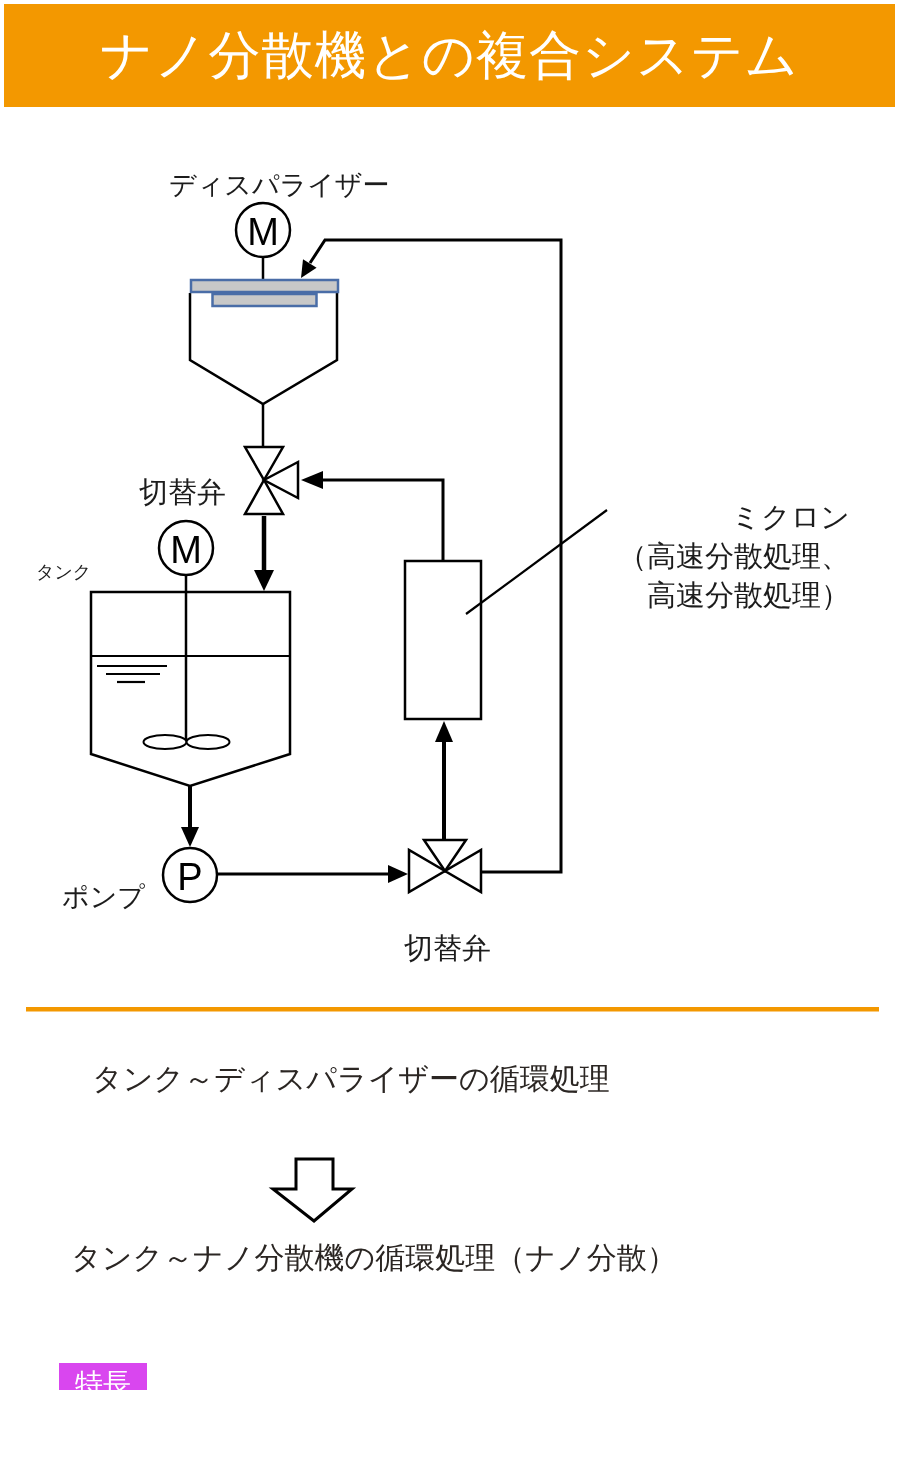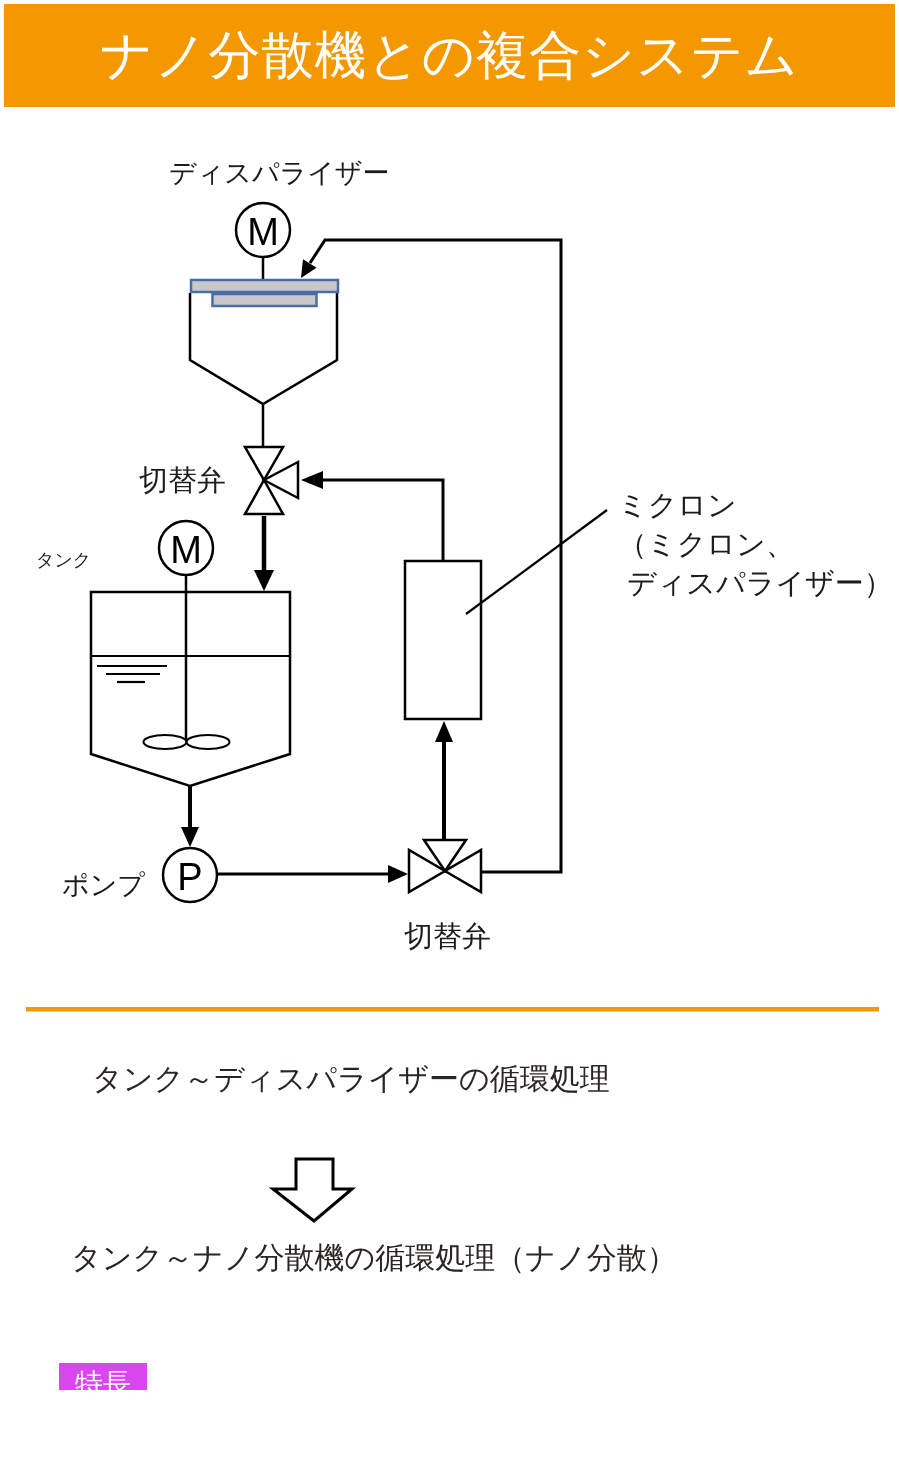--- a/index.html
+++ b/index.html
@@ -1,25 +1,25 @@
 <!DOCTYPE html>
 <html><head>
 <meta charset="utf-8">
 <style>
   html,body{margin:0;padding:0;background:#ffffff;}
   body{font-family:"Liberation Sans",sans-serif;}
-  #page{position:relative;width:899px;height:1390px;background:#ffffff;overflow:hidden;}
+  #page{position:relative;width:899px;height:1390px;background:#ffffff;overflow:hidden;text-align:right;}
 
   .banner{position:absolute;left:4px;top:4px;width:891px;height:103px;background:#F39800;
           display:flex;align-items:center;justify-content:center;}
   .banner .title{color:#ffffff;font-size:52px;letter-spacing:1px;white-space:nowrap;}
 
   svg{position:absolute;left:0;top:0;}
 
-  .lbl{position:absolute;color:#1c1c1c;white-space:nowrap;line-height:1.2;}
+  .lbl{position:absolute;color:#1c1c1c;white-space:nowrap;line-height:1.2;margin-top:12px;}
   .lbl-disperser{left:169px;top:157px;font-size:27px;}
   .lbl-valve-top{left:139px;top:463px;font-size:29px;}
   .lbl-tank{left:36px;top:550px;font-size:18px;}
   .lbl-pump{left:62px;top:869px;font-size:27px;}
   .lbl-valve-bottom{left:404px;top:919px;font-size:29px;}
   .lbl-nano{left:618px;top:486px;font-size:29px;line-height:39px;}
   .lbl-nano .ln3{padding-left:9px;}
 
   .ptext{position:absolute;color:#2b2623;font-size:30px;white-space:nowrap;}
   .step1a{left:74px;top:1059px;margin-left:18px;}
@@ -127,22 +127,22 @@
   </svg>
 
   <div class="lbl lbl-disperser">ディスパライザー</div>
   <div class="lbl lbl-valve-top">切替弁</div>
   <div class="lbl lbl-tank">タンク</div>
   <div class="lbl lbl-pump">ポンプ</div>
   <div class="lbl lbl-valve-bottom">切替弁</div>
 
   <div class="lbl lbl-nano">
     <div class="ln1">ミクロン</div>
-    <div class="ln2">（ミクロン、</div>
-    <div class="ln3">ディスパライザー）</div>
+    <div class="ln2">（高速分散処理、</div>
+    <div class="ln3">高速分散処理）</div>
   </div>
 
   <div class="ptext step1a">タンク～ディスパライザーの循環処理</div>
   <div class="ptext step2">タンク～ナノ分散機の循環処理（ナノ分散）</div>
 
   <div class="feat-badge">特長</div>
 
 </div>
 
 </body></html>

